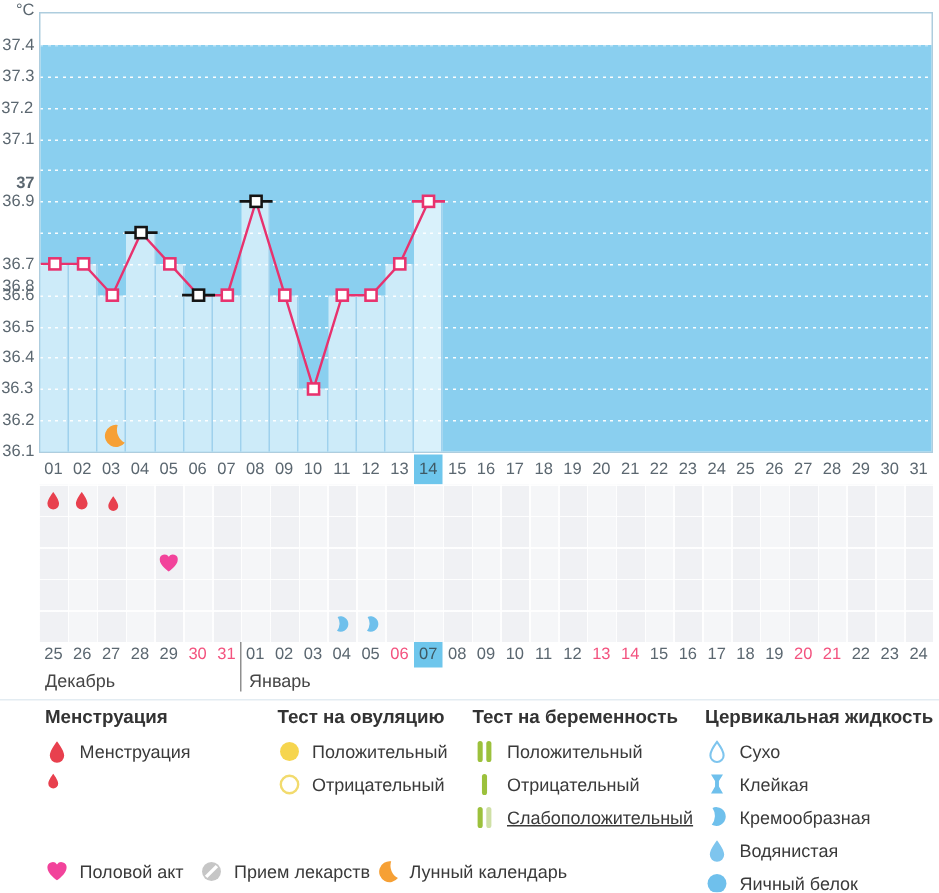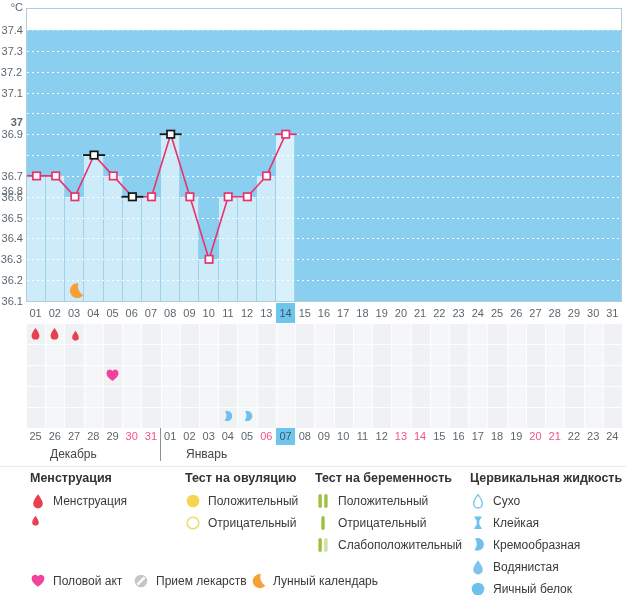--- a/index.html
+++ b/index.html
@@ -24,21 +24,21 @@
   #band{left:26px;top:323px;width:596px;height:105px;
     background:
       repeating-linear-gradient(90deg,rgba(255,255,255,.9) 0 1px,transparent 1px 19.226px),
       repeating-linear-gradient(180deg,rgba(255,255,255,.9) 0 1px,transparent 1px 21px),
       repeating-linear-gradient(90deg,#F0F1F4 0 19.226px,#F5F6F8 19.226px 38.452px);}
   .bandicon{position:absolute;line-height:0;}
   
   .datecell{position:absolute;top:428px;height:17px;line-height:17px;text-align:center;font-size:11px;color:#5B6770;}
   .datecell.we{color:#F3537F;}
   .datecell.sel{background:#6EC6EC;color:#3E5964;}
-  .month{position:absolute;top:447px;font-size:12px;color:#464646;margin-left:20px;}
+  .month{position:absolute;top:447px;font-size:12px;color:#464646;}
   #mdivider{left:160px;top:428px;width:1px;height:33px;background:#8F8F8F;}
   #sep{left:0;top:466px;width:626px;height:1px;background:#E3ECF2;}
   
   .lhead{position:absolute;font-size:12.5px;font-weight:bold;color:#333;}
   .litem{position:absolute;display:flex;align-items:center;font-size:12px;color:#3A3A3A;white-space:nowrap;}
   .litem .ic{display:inline-block;line-height:0;margin-right:7px;}
   svg{display:block;}
 </style>
 </head>
 <body>
@@ -275,21 +275,21 @@
         <div>Положительный</div>
       </div>
       <div class="litem" style="left: 315px; top: 515px;">
         <div class="ic">
           <svg width="16" height="16" viewBox="0 0 16 16">
             <rect x="6.3" y="1" width="3.4" height="14" rx="1.7" fill="#9CC13C"></rect>
           </svg>
         </div>
         <div>Отрицательный</div>
       </div>
-      <div class="litem" style="left: 315px; top: 537px;">
+      <div class="litem" style="left: 315px; top: 537px; text-decoration: underline;">
         <div class="ic">
           <svg width="16" height="16" viewBox="0 0 16 16">
             <rect x="3.4" y="1" width="3.4" height="14" rx="1.7" fill="#9CC13C"></rect>
             <rect x="9.2" y="1" width="3.4" height="14" rx="1.7" fill="#CFE0A6"></rect>
           </svg>
         </div>
         <div>Слабоположительный</div>
       </div>
       <div class="abs lhead" style="left: 470px; top: 471px;">Цервикальная жидкость</div>
       <div class="litem" style="left: 470px; top: 493px;">

